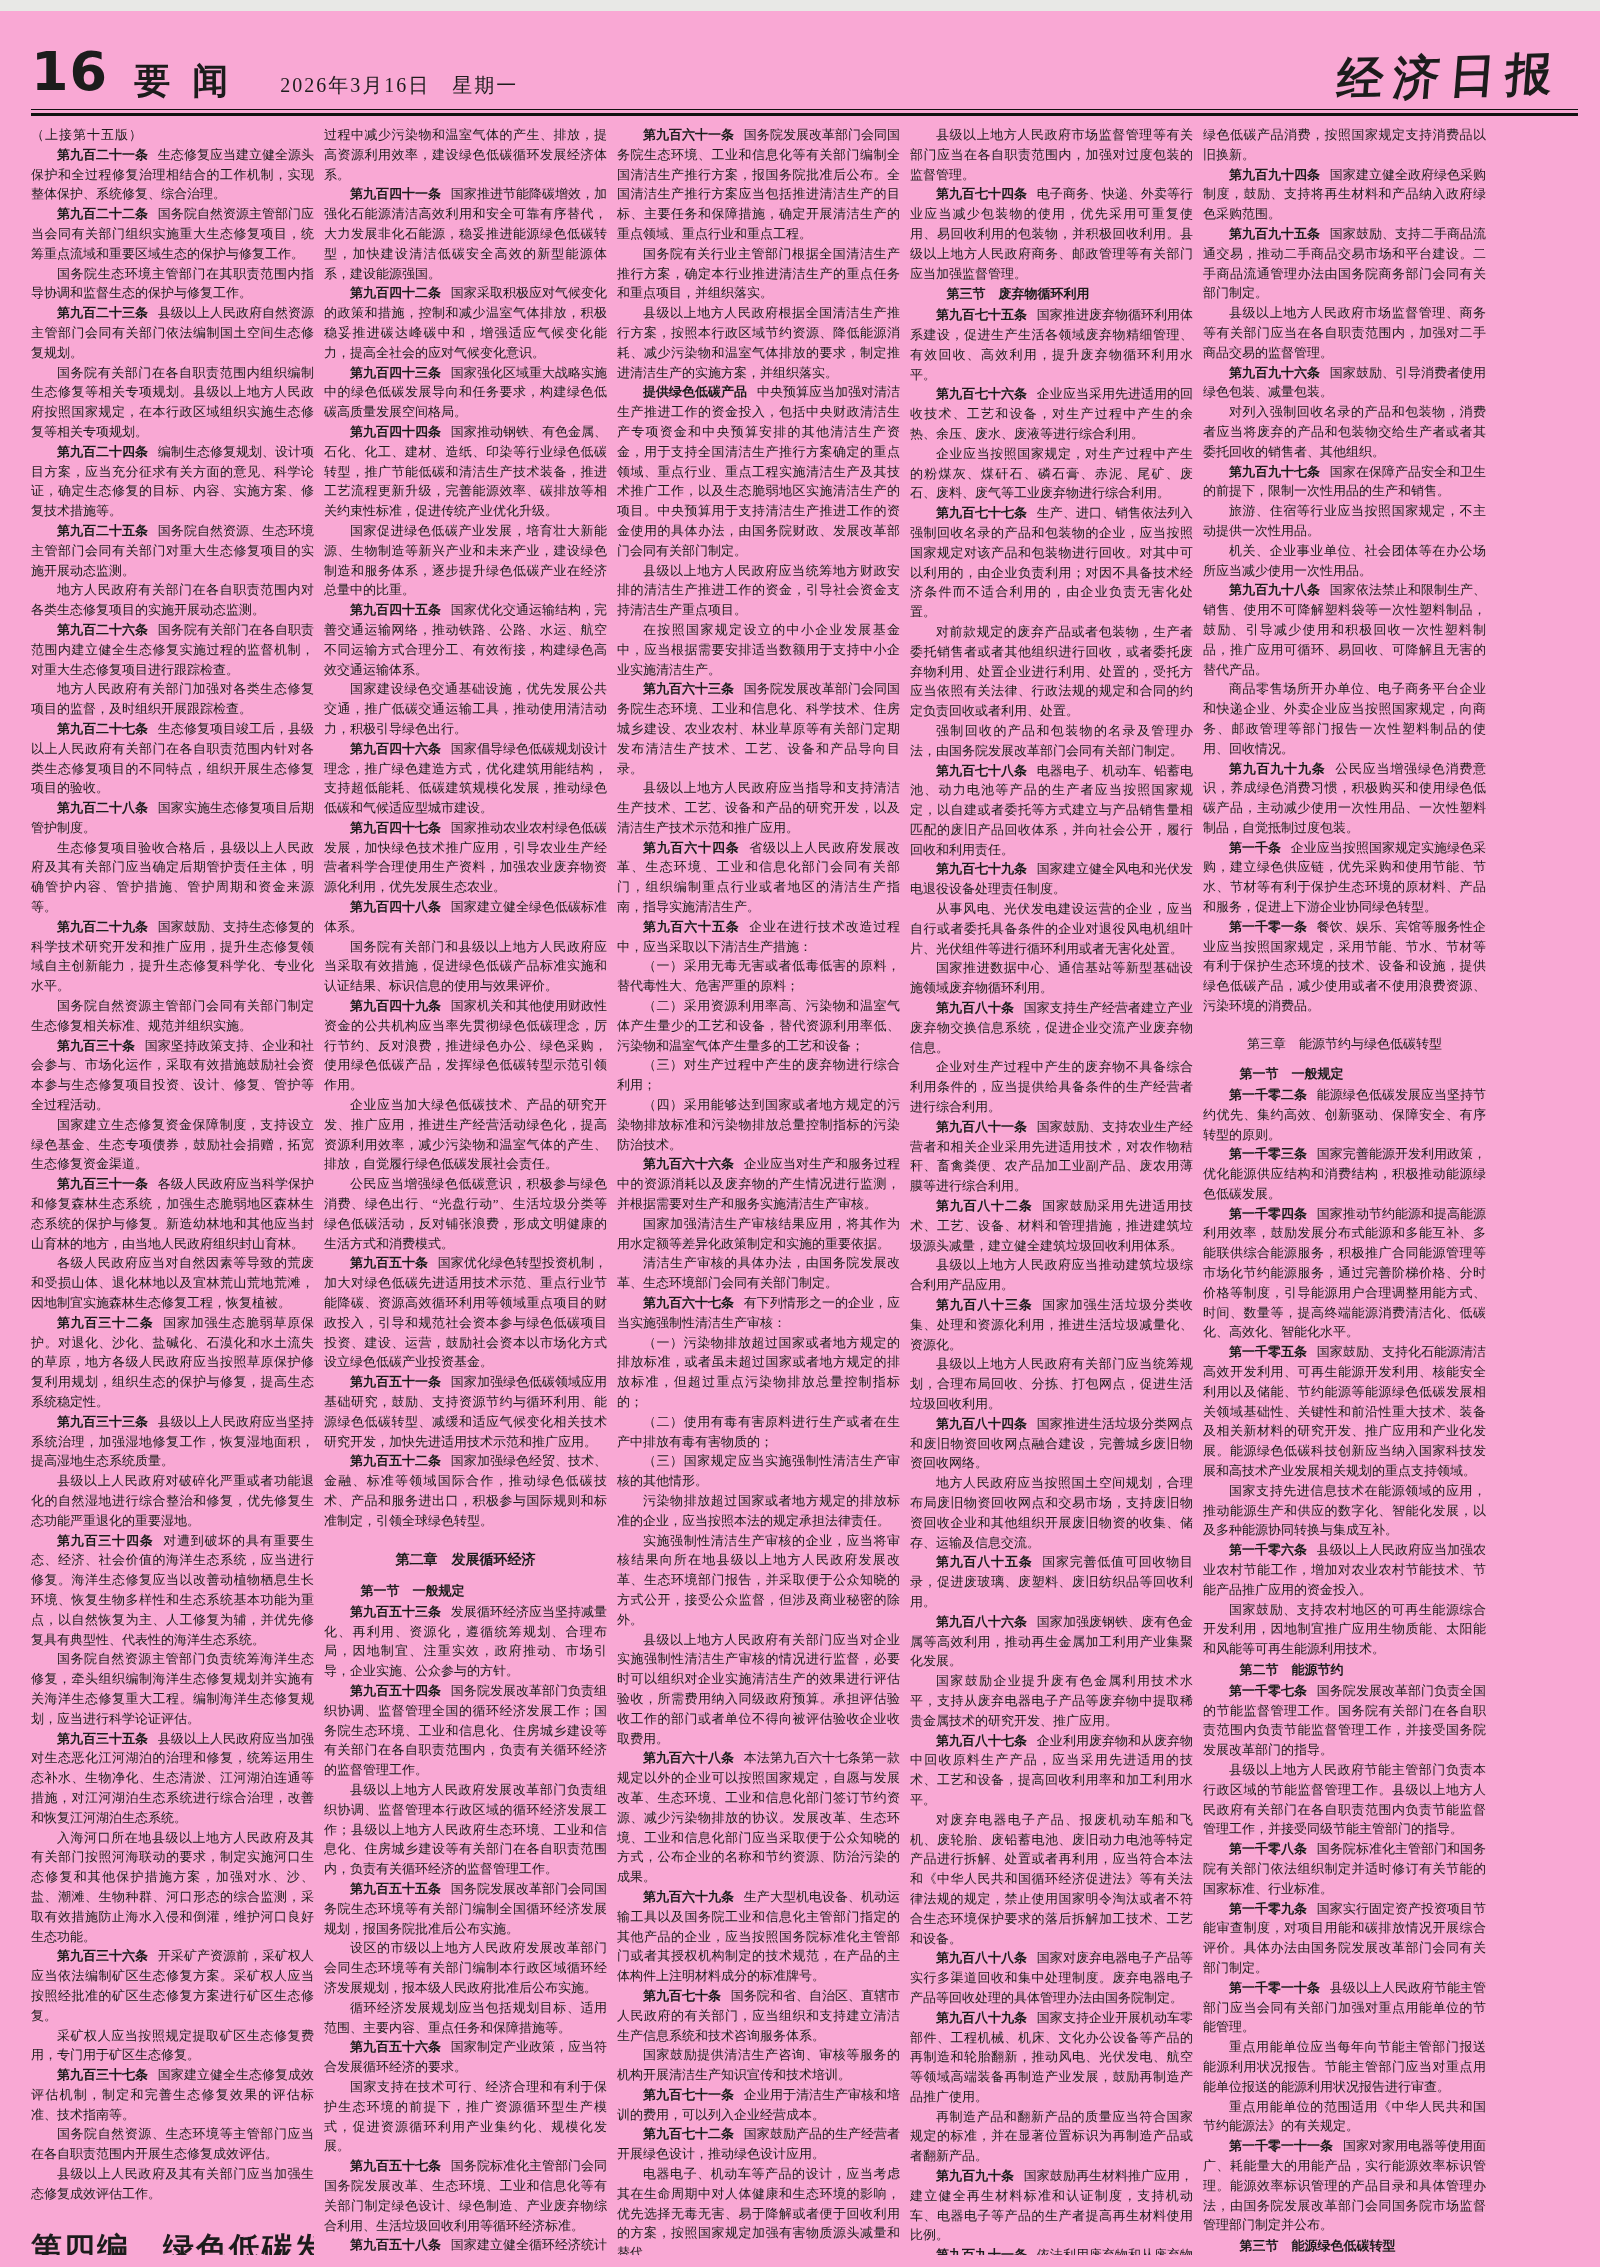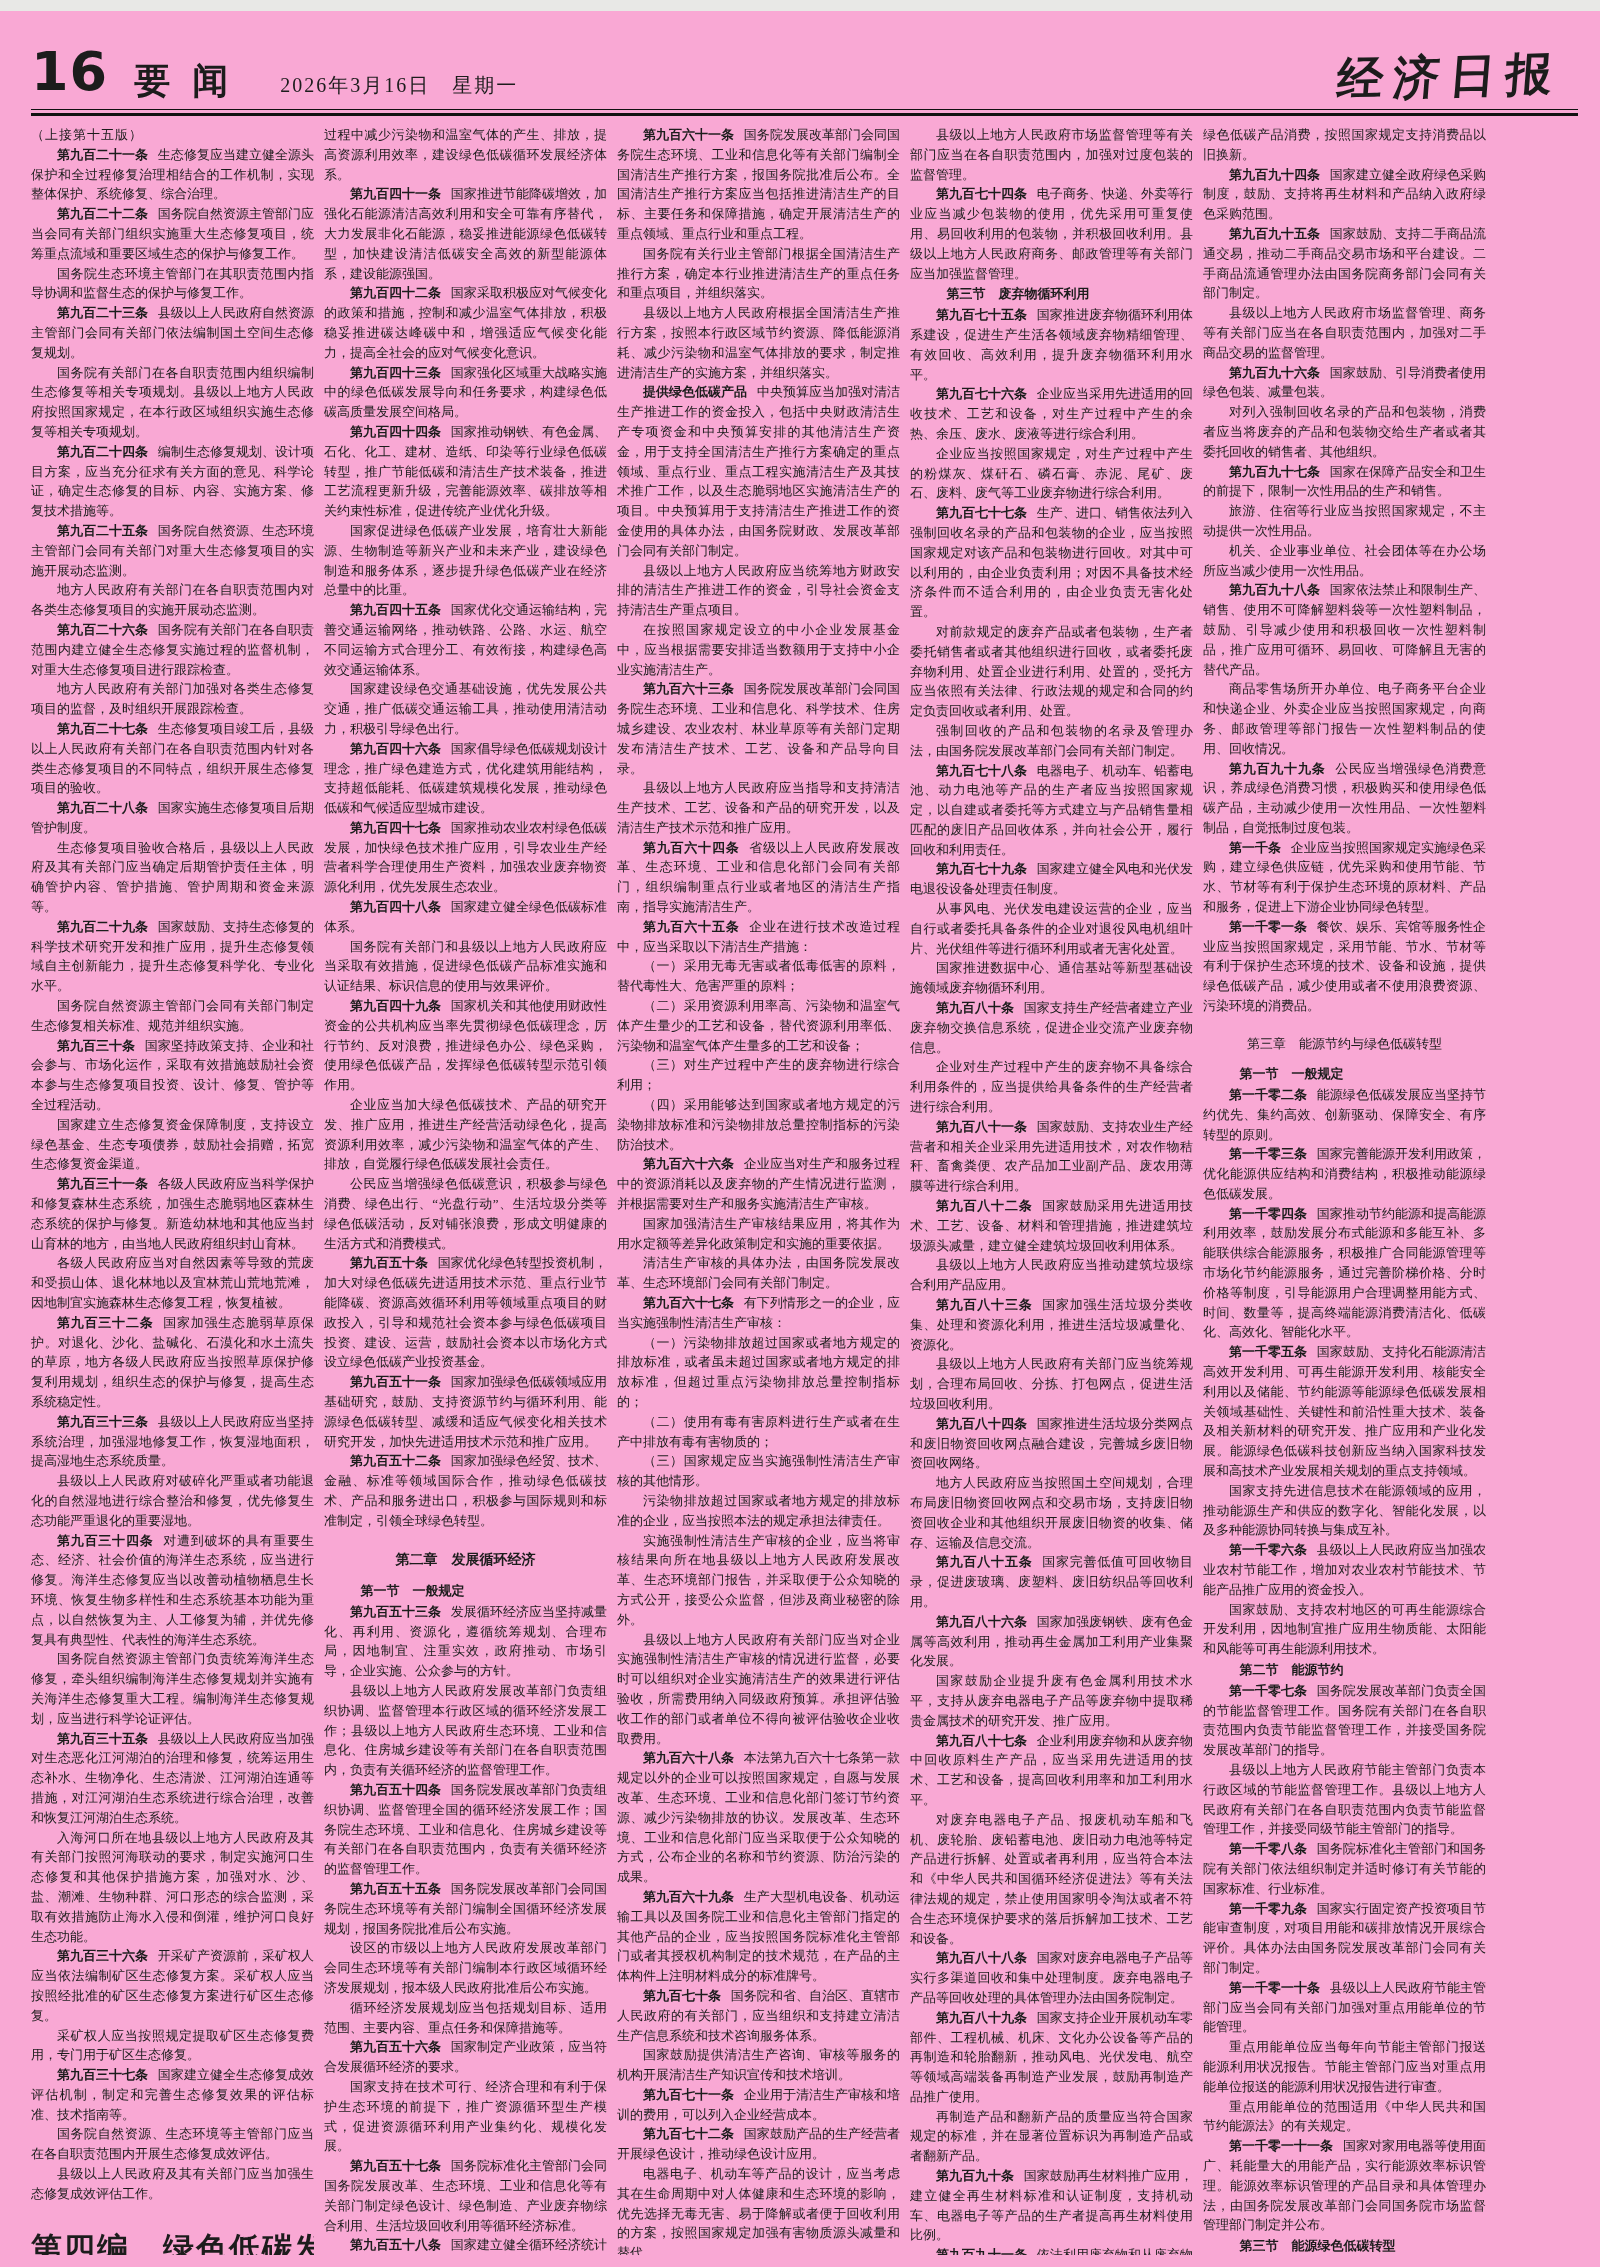--- a/index.html
+++ b/index.html
@@ -107,22 +107,22 @@
         <div class="blk para">国务院有关部门和县级以上地方人民政府应当采取有效措施，促进绿色低碳产品标准实施和认证结果、标识信息的使用与效果评价。</div>
         <div class="blk para"><span class="num">第九百四十九条</span>国家机关和其他使用财政性资金的公共机构应当率先贯彻绿色低碳理念，厉行节约、反对浪费，推进绿色办公、绿色采购，使用绿色低碳产品，发挥绿色低碳转型示范引领作用。</div>
         <div class="blk para">企业应当加大绿色低碳技术、产品的研究开发、推广应用，推进生产经营活动绿色化，提高资源利用效率，减少污染物和温室气体的产生、排放，自觉履行绿色低碳发展社会责任。</div>
         <div class="blk para">公民应当增强绿色低碳意识，积极参与绿色消费、绿色出行、“光盘行动”、生活垃圾分类等绿色低碳活动，反对铺张浪费，形成文明健康的生活方式和消费模式。</div>
         <div class="blk para"><span class="num">第九百五十条</span>国家优化绿色转型投资机制，加大对绿色低碳先进适用技术示范、重点行业节能降碳、资源高效循环利用等领域重点项目的财政投入，引导和规范社会资本参与绿色低碳项目投资、建设、运营，鼓励社会资本以市场化方式设立绿色低碳产业投资基金。</div>
         <div class="blk para"><span class="num">第九百五十一条</span>国家加强绿色低碳领域应用基础研究，鼓励、支持资源节约与循环利用、能源绿色低碳转型、减缓和适应气候变化相关技术研究开发，加快先进适用技术示范和推广应用。</div>
         <div class="blk para"><span class="num">第九百五十二条</span>国家加强绿色经贸、技术、金融、标准等领域国际合作，推动绿色低碳技术、产品和服务进出口，积极参与国际规则和标准制定，引领全球绿色转型。</div>
         <div class="blk chapter">第二章　发展循环经济</div>
         <div class="blk section">第一节　一般规定</div>
         <div class="blk para"><span class="num">第九百五十三条</span>发展循环经济应当坚持减量化、再利用、资源化，遵循统筹规划、合理布局，因地制宜、注重实效，政府推动、市场引导，企业实施、公众参与的方针。</div>
+        <div class="blk para"><span class="num">第九百五十四条</span>国务院发展改革部门负责组织协调、监督管理全国的循环经济发展工作；国务院生态环境、工业和信息化、住房城乡建设等有关部门在各自职责范围内，负责有关循环经济的监督管理工作。</div>
         <div class="blk para">县级以上地方人民政府发展改革部门负责组织协调、监督管理本行政区域的循环经济发展工作；县级以上地方人民政府生态环境、工业和信息化、住房城乡建设等有关部门在各自职责范围内，负责有关循环经济的监督管理工作。</div>
-        <div class="blk para"><span class="num">第九百五十四条</span>国务院发展改革部门负责组织协调、监督管理全国的循环经济发展工作；国务院生态环境、工业和信息化、住房城乡建设等有关部门在各自职责范围内，负责有关循环经济的监督管理工作。</div>
         <div class="blk para"><span class="num">第九百五十五条</span>国务院发展改革部门会同国务院生态环境等有关部门编制全国循环经济发展规划，报国务院批准后公布实施。</div>
         <div class="blk para">设区的市级以上地方人民政府发展改革部门会同生态环境等有关部门编制本行政区域循环经济发展规划，报本级人民政府批准后公布实施。</div>
         <div class="blk para">循环经济发展规划应当包括规划目标、适用范围、主要内容、重点任务和保障措施等。</div>
         <div class="blk para"><span class="num">第九百五十六条</span>国家制定产业政策，应当符合发展循环经济的要求。</div>
         <div class="blk para">国家支持在技术可行、经济合理和有利于保护生态环境的前提下，推广资源循环型生产模式，促进资源循环利用产业集约化、规模化发展。</div>
         <div class="blk para"><span class="num">第九百五十七条</span>国务院标准化主管部门会同国务院发展改革、生态环境、工业和信息化等有关部门制定绿色设计、绿色制造、产业废弃物综合利用、生活垃圾回收利用等循环经济标准。</div>
         <div class="blk para"><span class="num">第九百五十八条</span>国家建立健全循环经济统计制度，加强资源消耗、综合利用、废弃物产生等的统计管理，并将主要统计指标定期向社会公布。</div>
       </section>
     <section class="col">
         <div class="blk para"><span class="num">第九百六十一条</span>国务院发展改革部门会同国务院生态环境、工业和信息化等有关部门编制全国清洁生产推行方案，报国务院批准后公布。全国清洁生产推行方案应当包括推进清洁生产的目标、主要任务和保障措施，确定开展清洁生产的重点领域、重点行业和重点工程。</div>

